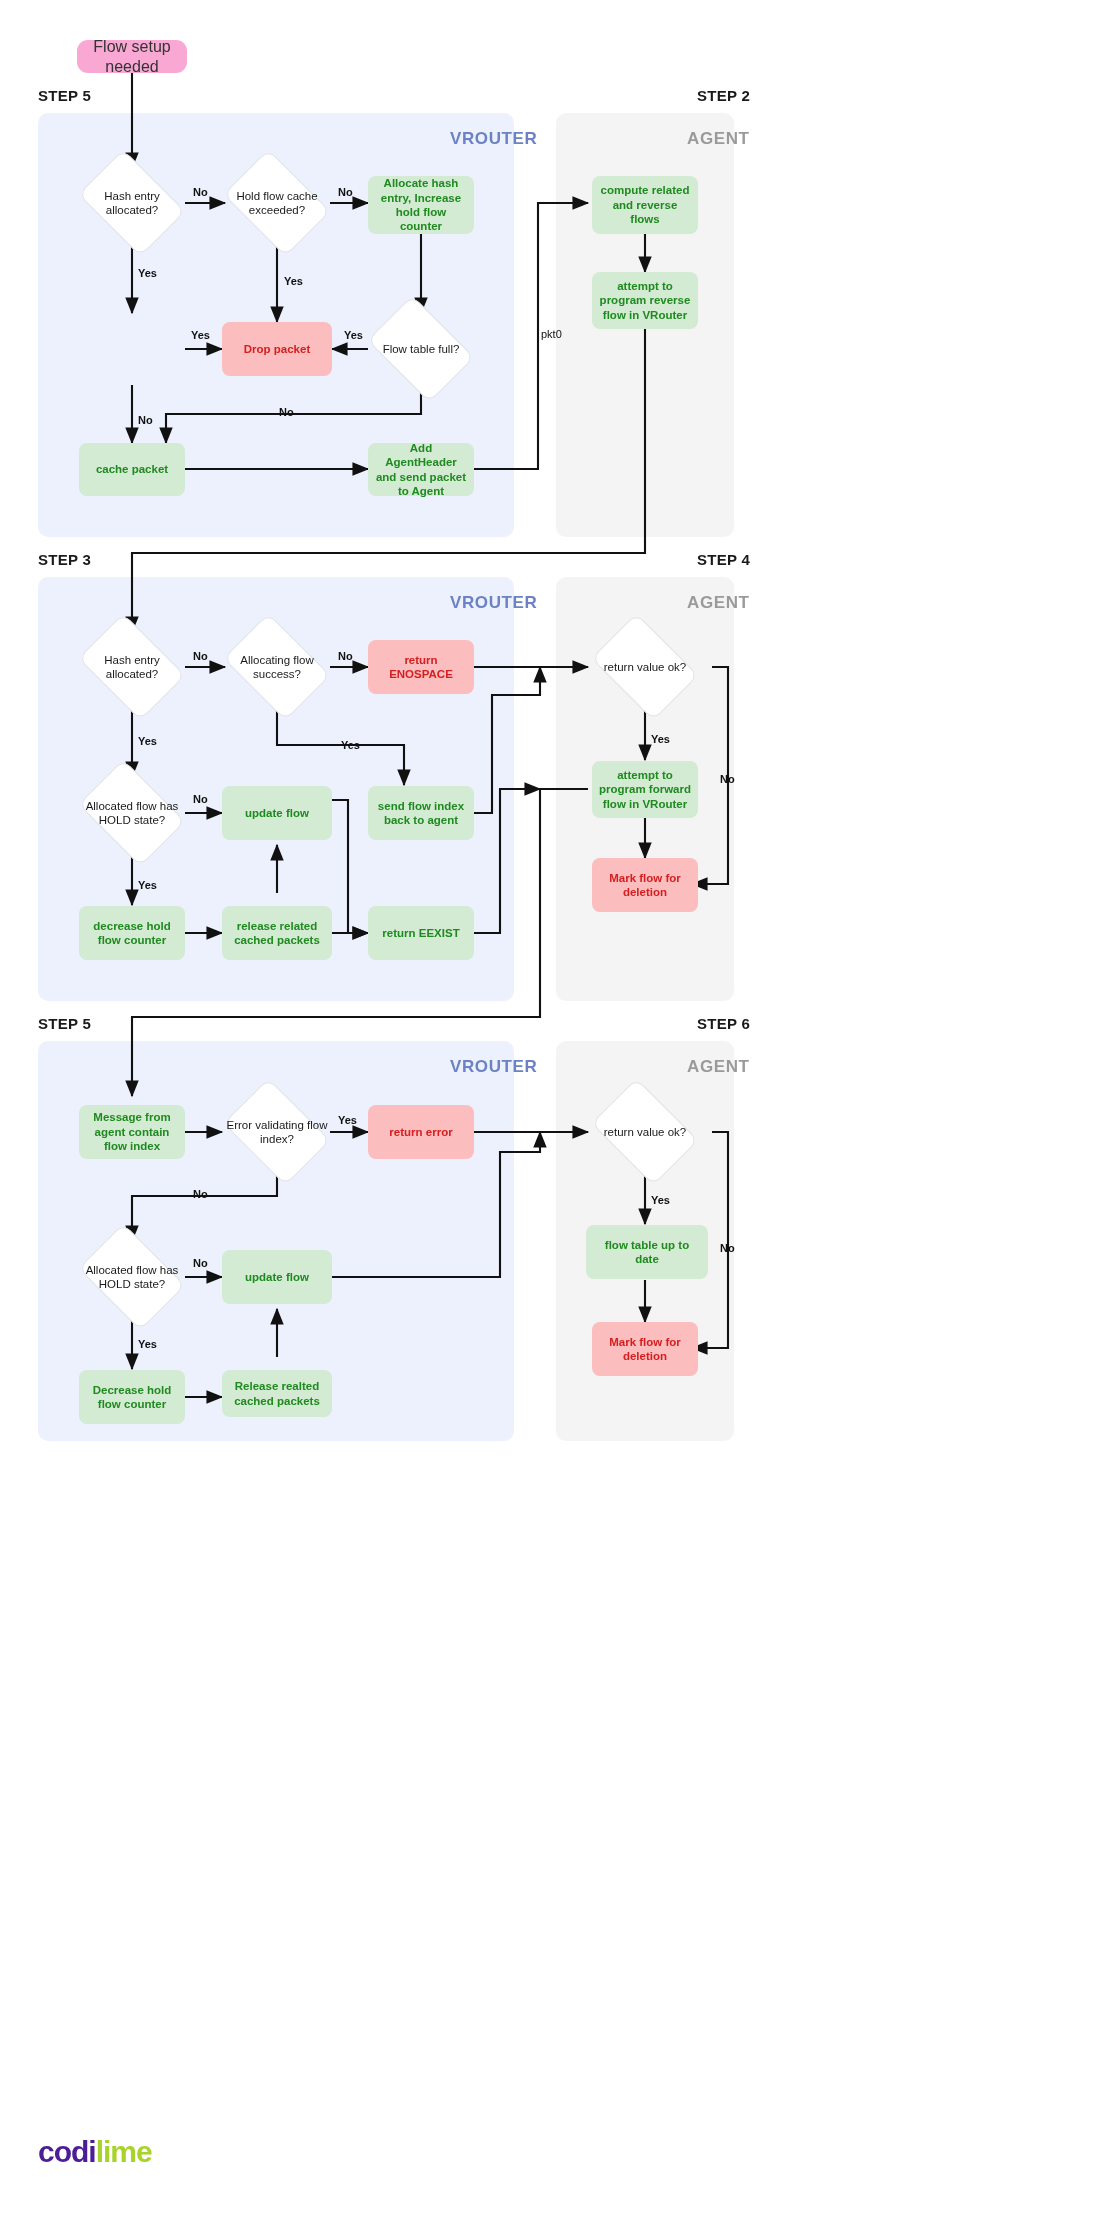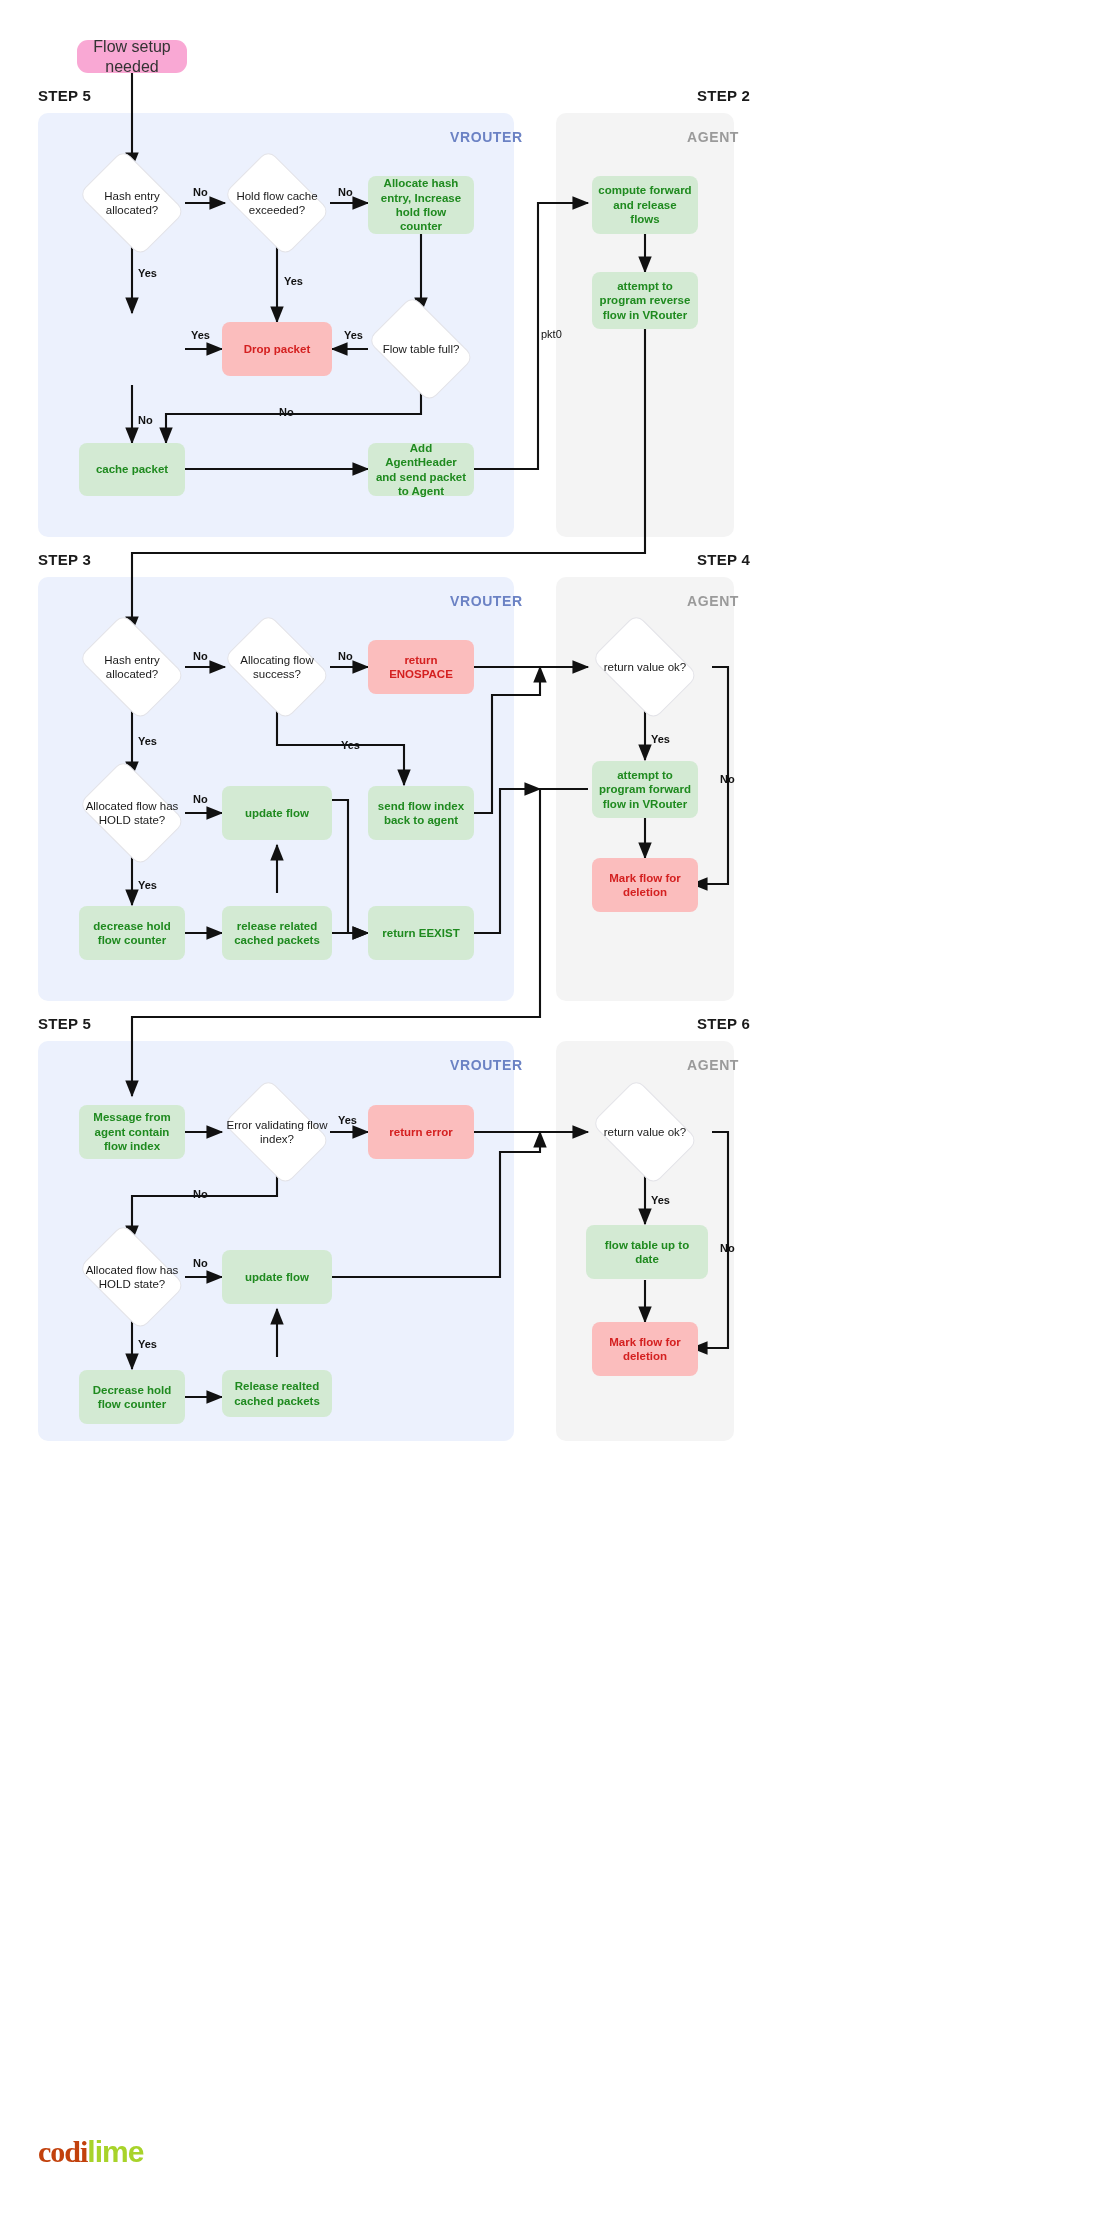--- a/index.html
+++ b/index.html
@@ -10,21 +10,21 @@
   .step-label{
     position:absolute;font-size:15px;font-weight:bold;color:#1a1a1a;
     letter-spacing:.3px;white-space:nowrap;
   }
 
   
   .lane{position:absolute;border-radius:10px;}
   .lane.vrouter{background:#ecf1fd;}
   .lane.agent{background:#f4f4f4;}
   .lane-title{
-    position:absolute;font-size:14px;font-weight:bold;letter-spacing:.6px;
+    position:absolute;font-size:17px;font-weight:bold;letter-spacing:.6px;
     white-space:nowrap;
   }
   .lane-title.vrouter{color:#6b82c4;}
   .lane-title.agent{color:#9a9a9a;}
 
   
   .node{
     position:absolute;box-sizing:border-box;display:flex;align-items:center;
     justify-content:center;text-align:center;line-height:1.25;
     font-size:11.5px;padding:4px 6px;
@@ -51,21 +51,21 @@
   
   .edges{position:absolute;left:0;top:0;width:1106px;height:2230px;pointer-events:none;}
   .edge-label{
     position:absolute;font-size:11px;font-weight:bold;color:#111111;
     background:transparent;white-space:nowrap;
   }
   .edge-label.plain{font-weight:normal;}
 
   
   #logo{position:absolute;left:38px;top:2135px;font-size:30px;letter-spacing:-1px;}
-  #logo .a{color:#c2410c;font-weight:bold;font-family:Liberation Serif, serif;}
+  #logo .a{color:#4c1d95;font-weight:bold;}
   #logo .b{color:#a8d32a;font-weight:bold;}
 </style>
 </head>
 <body>
 
 <div id="canvas">
 
   <div class="node start" style="left:77px;top:40px;width:110px;height:33px;">Flow setup needed</div>
 
   <div class="step-label" style="left:38px;top:87px;">STEP 5</div>
@@ -211,21 +211,21 @@
 
   <div class="node red" style="left:222px;top:322px;width:110px;height:54px;">Drop packet</div>
   <div class="node decision" style="left:361px;top:306px;width:120px;height:86px;">
     <span class="dia"></span>
       <span class="dtext">Flow table full?</span>
   </div>
 
   <div class="node green" style="left:79px;top:443px;width:106px;height:53px;">cache packet</div>
   <div class="node green" style="left:368px;top:443px;width:106px;height:53px;">Add AgentHeader and send packet to Agent</div>
 
-  <div class="node green" style="left:592px;top:176px;width:106px;height:58px;">compute forward and release flows</div>
+  <div class="node green" style="left:592px;top:176px;width:106px;height:58px;">compute related and reverse flows</div>
   <div class="node green" style="left:592px;top:272px;width:106px;height:57px;">attempt to program reverse flow in VRouter</div>
 
   <div class="node decision" style="left:72px;top:624px;width:120px;height:86px;">
     <span class="dia"></span>
       <span class="dtext">Hash entry allocated?</span>
   </div>
   <div class="node decision" style="left:217px;top:624px;width:120px;height:86px;">
     <span class="dia"></span>
       <span class="dtext">Allocating flow success?</span>
   </div>

